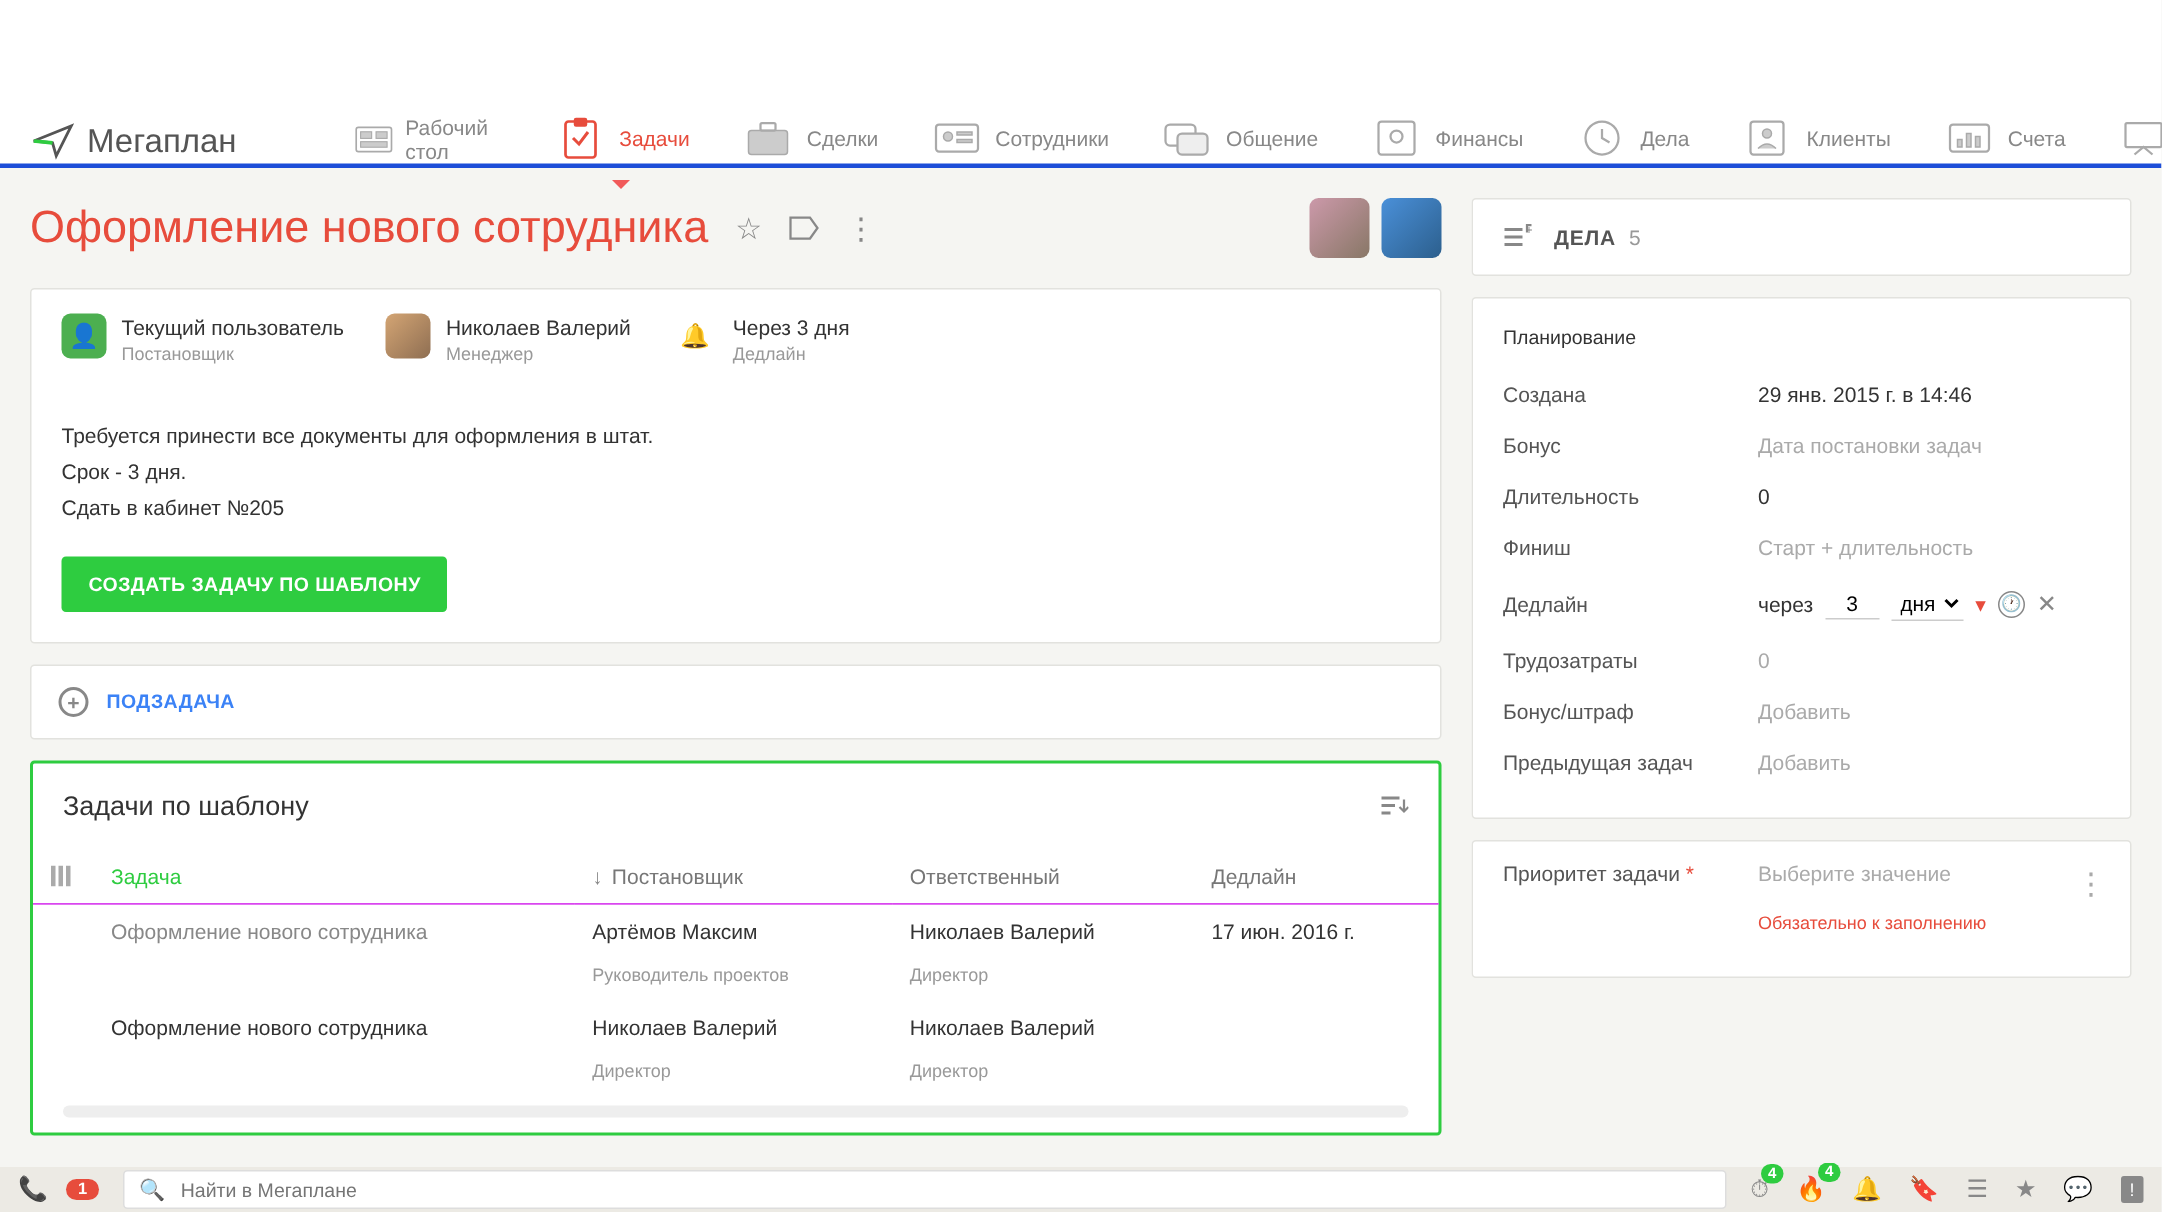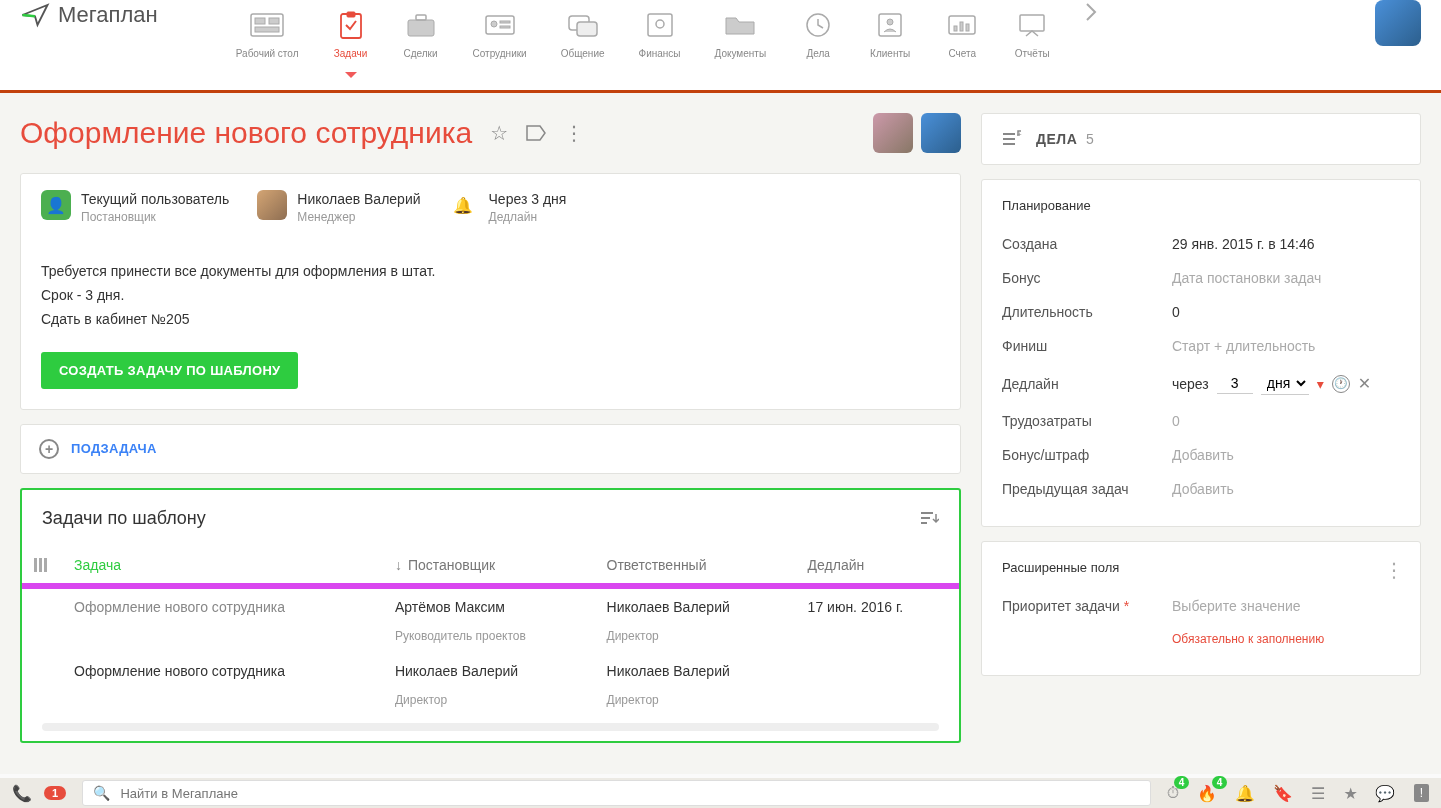--- a/index.html
+++ b/index.html
@@ -1,22 +1,22 @@
 <!DOCTYPE html>
 <html><head>
 <meta charset="utf-8">
 <style>
 *{box-sizing:border-box;margin:0;padding:0}
 body{font-family:Arial,Helvetica,sans-serif;background:#fafafa;color:#333;font-size:14px;overflow:hidden;width:1441px;height:808px}
-.topnav{display:flex;align-items:flex-start;height:93px;background:#fff;border-bottom:3px solid #c2410c;padding:0 20px}
+.topnav{display:flex;align-items:flex-end;height:112px;background:#fff;border-bottom:3px solid #1d4ed8;padding:0 20px}
 .logo{display:flex;align-items:center;gap:8px;margin-right:70px}
 .logo-icon{width:30px;height:30px}
 .logo-text{font-size:22px;color:#555;font-weight:500}
 .nav-items{display:flex;gap:18px;align-items:flex-start}
-.nav-item{display:flex;flex-direction:column;align-items:center;gap:8px;padding:10px 8px 0;cursor:pointer;color:#888;font-size:10px;position:relative}
+.nav-item{display:flex;flex-direction:row;align-items:center;gap:8px;padding:10px 8px 0;cursor:pointer;color:#888;font-size:14px;position:relative}
 .nav-item.active{color:#e74c3c}
 .nav-item.active::after{content:"";position:absolute;bottom:-19px;left:50%;transform:translateX(-50%);width:0;height:0;border-left:6px solid transparent;border-right:6px solid transparent;border-top:6px solid #f15a5a}
 .nav-icon{width:36px;height:30px;fill:#aaa;stroke:#aaa}
 .nav-item.active .nav-icon{fill:none;stroke:#e74c3c}
 .nav-arrow{margin-left:8px;cursor:pointer}
 .nav-avatar{margin-left:auto;width:46px;height:46px;border-radius:8px;background:linear-gradient(135deg,#4a90d9,#2c5f8d);cursor:pointer}
 .content{display:flex;height:calc(100% - 97px - 30px);background:#f5f5f2}
 .main{flex:1;padding:20px;overflow:auto}
 .side{width:460px;padding:20px 20px 20px 0;overflow:auto}
 .title-row{display:flex;align-items:center;gap:18px;margin-bottom:20px}
@@ -34,21 +34,21 @@
 .th-sub{font-size:12px;color:#999;margin-top:2px}
 .task-desc{padding:20px;line-height:1.7;color:#333}
 .btn-primary{background:#2ecc40;color:#fff;border:none;padding:11px 18px;font-size:13px;font-weight:700;letter-spacing:.3px;cursor:pointer;border-radius:3px;margin:0 20px 20px}
 .subtask-row{display:flex;align-items:center;gap:12px;padding:14px 18px;cursor:pointer}
 .plus-circle{width:20px;height:20px;border:2px solid #888;border-radius:50%;display:flex;align-items:center;justify-content:center;color:#888;font-size:14px;font-weight:700}
 .subtask-label{font-size:13px;font-weight:700;letter-spacing:.3px;color:#3b82f6}
 .template-card{border:2px solid #2ecc40}
 .tc-head{display:flex;align-items:center;justify-content:space-between;padding:18px 20px 8px}
 .tc-title{font-size:18px;color:#333}
 .table{width:100%;border-collapse:collapse;margin-top:10px}
-.table th{text-align:left;padding:10px 12px;font-size:14px;color:#777;font-weight:400;border-bottom:6px solid #d946ef}
+.table th{text-align:left;padding:10px 12px;font-size:14px;color:#777;font-weight:400;border-bottom:1px solid #d946ef}
 .table th.sortable{color:#2ecc40}
 .table td{padding:10px 12px;vertical-align:top;font-size:14px}
 .table td .sub{font-size:12px;color:#999;margin-top:14px}
 .col-icon{width:36px}
 .journal{padding:16px 0}
 .journal-tab{color:#2ecc40;font-size:15px;border-bottom:2px solid #2ecc40;padding-bottom:4px;display:inline-block}
 .side-row{display:flex;align-items:center;padding:14px 18px;gap:14px}
 .side-row .label{flex:1;font-size:14px;font-weight:700;letter-spacing:.5px;color:#555}
 .side-row .count{color:#999;font-weight:400}
 .side-icon{width:22px;height:22px;color:#888}
@@ -126,26 +126,20 @@
           <rect x="12" y="12" width="20" height="14" rx="3" fill="#eee" stroke="#aaa" stroke-width="1.5"></rect>
         </svg>
         <span>Общение</span>
       </div>
     <div class="nav-item">
         <svg class="nav-icon" viewBox="0 0 36 30">
           <rect x="6" y="4" width="24" height="22" rx="2" fill="none" stroke-width="1.5"></rect>
           <circle cx="18" cy="14" r="4" fill="none" stroke-width="1.5"></circle>
         </svg>
         <span>Финансы</span>
-      </div>
-    <div class="nav-item">
-        <svg class="nav-icon" viewBox="0 0 36 30">
-          <path d="M4 8 L14 8 L17 12 L32 12 L32 24 L4 24 Z" fill="#ccc"></path>
-        </svg>
-        <span>Документы</span>
       </div>
     <div class="nav-item">
         <svg class="nav-icon" viewBox="0 0 36 30">
           <circle cx="18" cy="15" r="11" fill="none" stroke-width="1.5"></circle>
           <path d="M18 9 L18 15 L23 18" fill="none" stroke-width="1.5"></path>
         </svg>
         <span>Дела</span>
       </div>
     <div class="nav-item">
         <svg class="nav-icon" viewBox="0 0 36 30">
@@ -351,21 +345,20 @@
           </div>
         <div class="field-row">
             <div class="field-label">Предыдущая задач</div>
             <div class="field-val muted">Добавить</div>
           </div>
       </div>
     </div>
 
     <div class="card ext-panel">
       <span class="panel-menu">⋮</span>
-      <div class="panel-title">Расширенные поля</div>
       <div class="panel-body">
         <div class="field-row">
           <div class="field-label"><span>Приоритет задачи</span> <span class="required">*</span></div>
           <div class="field-val muted">Выберите значение</div>
         </div>
         <div class="field-row">
             <div class="field-label"></div>
             <div class="err-text">Обязательно к заполнению</div>
           </div>
       </div>

